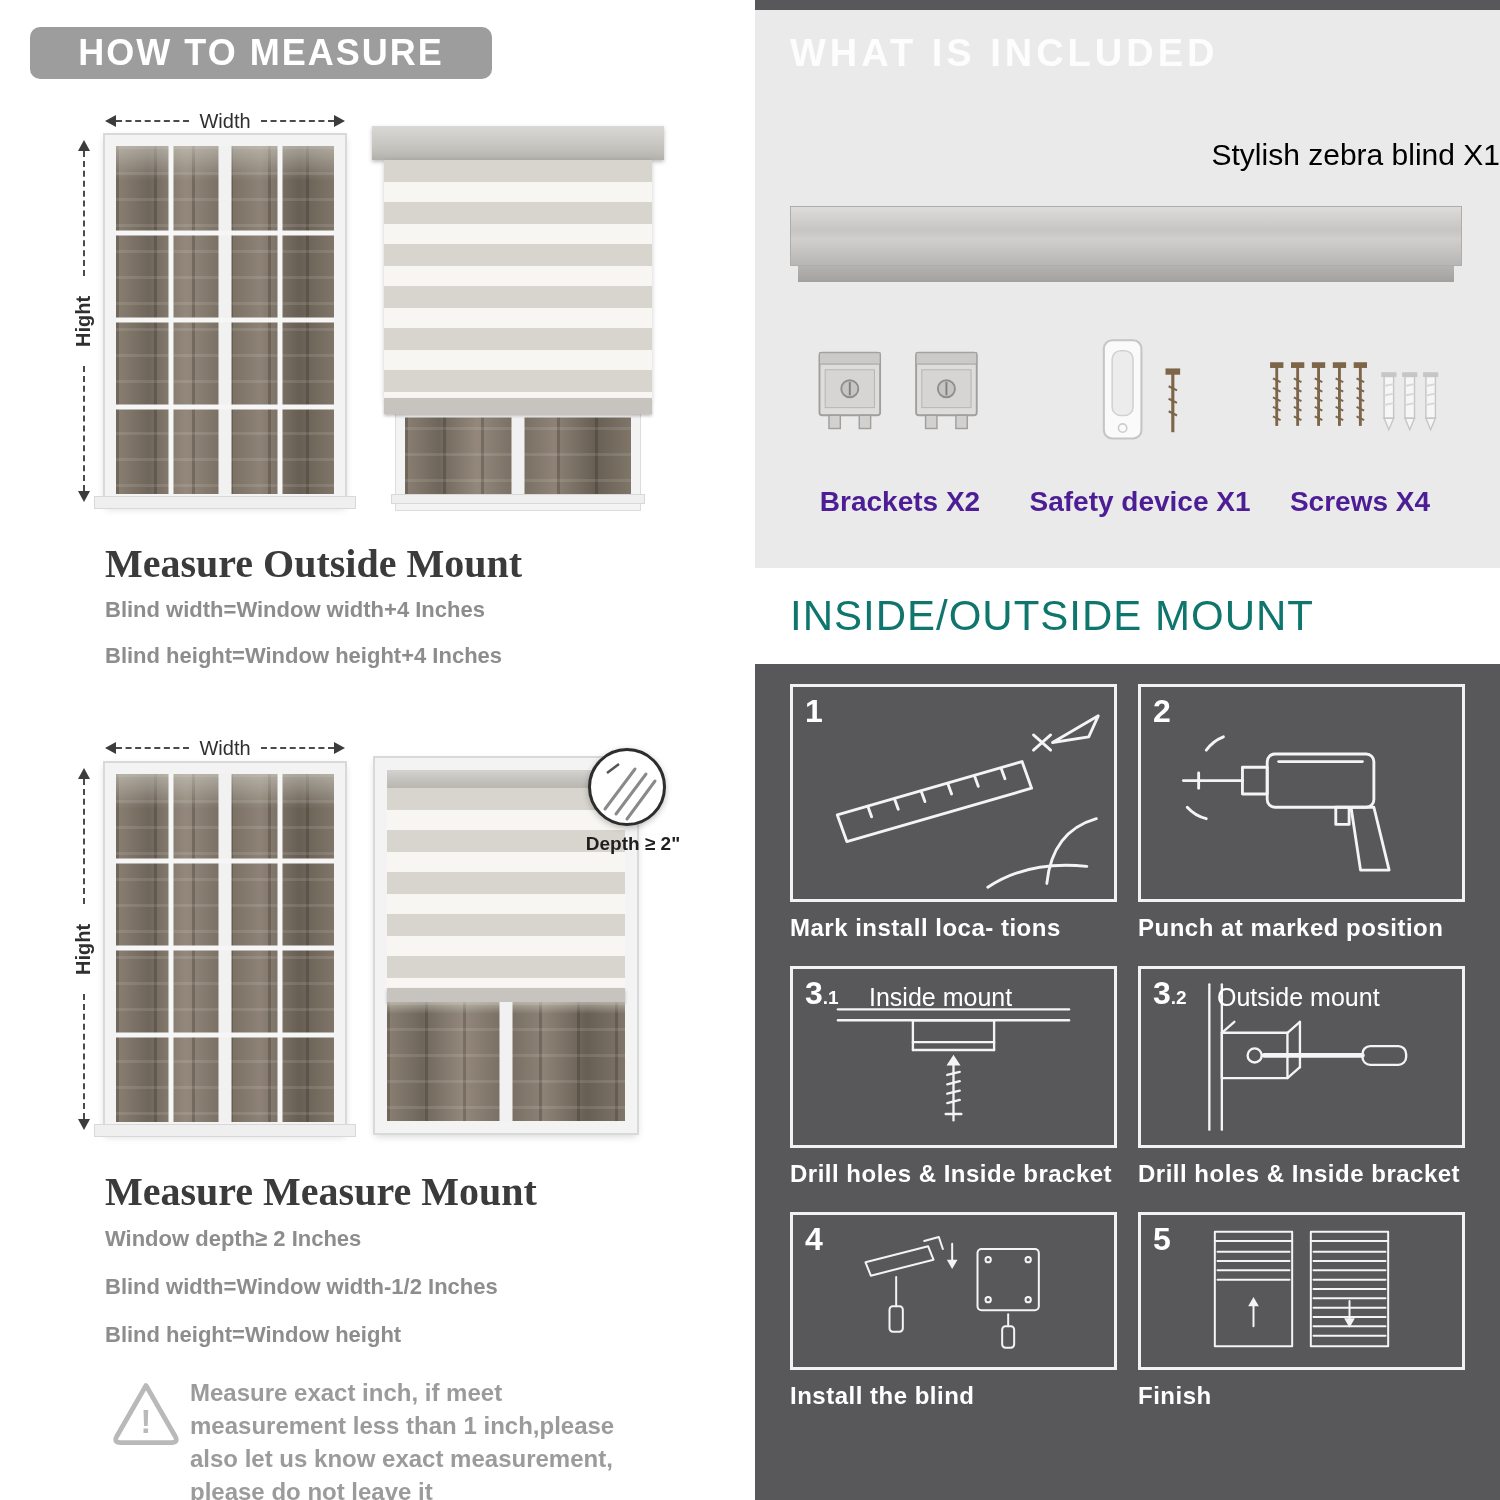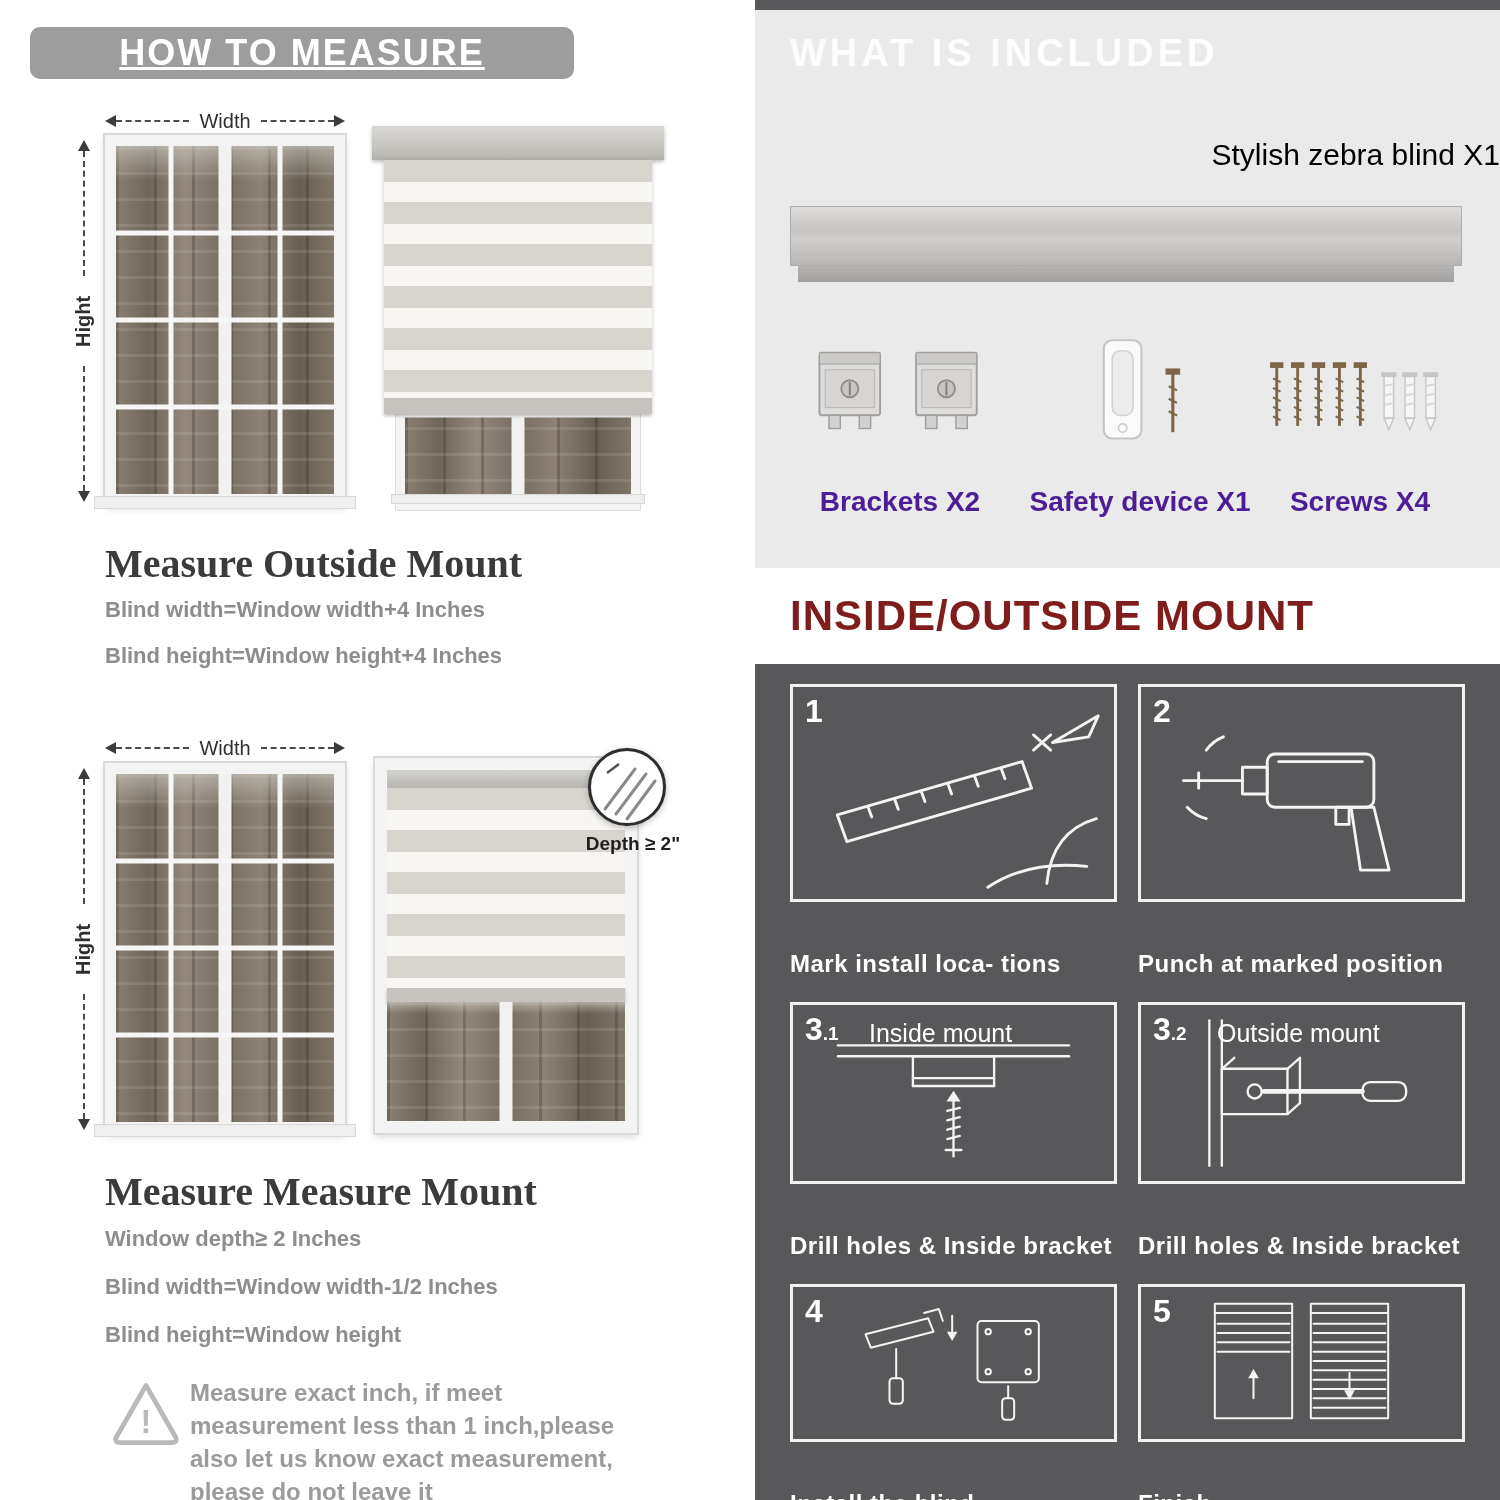--- a/index.html
+++ b/index.html
@@ -3,23 +3,23 @@
 <meta charset="utf-8">
 <title>Zebra Blind Measure &amp; Install Infographic</title>
 <style>
   * { margin:0; padding:0; box-sizing:border-box; }
   html,body { width:1500px; height:1500px; }
   body { font-family:"Liberation Sans", sans-serif; background:#ffffff; }
   #canvas { position:relative; width:1500px; height:1500px; background:#fff; overflow:hidden; }
 
   
   .left-panel { position:absolute; left:0; top:0; width:750px; height:1500px; background:#fff; }
-  .pill-header { position:absolute; left:30px; top:27px; width:544px; height:52px; background:#9d9d9d;
+  .pill-header { position:absolute; left:30px; top:27px; width:462px; height:52px; background:#9d9d9d;
                  border-radius:10px; color:#fff; font-size:36px; font-weight:bold; letter-spacing:2px;
-                 display:flex; align-items:center; justify-content:center;text-decoration:underline; }
+                 display:flex; align-items:center; justify-content:center; }
 
   .section-title { position:absolute; left:105px; font-size:40px; font-weight:bold; color:#3b3b3b;font-family:Liberation Serif, serif; }
   .gray-line { position:absolute; left:105px; font-size:22px; font-weight:bold; color:#8d8d8d; }
 
   
   .h-arrow { position:absolute; display:flex; align-items:center; height:22px; }
   .h-arrow .dash { flex:1; height:0; border-top:2px dashed #4a4a4a; }
   .h-arrow .lbl { padding:0 10px; font-size:20px; font-weight:normal; color:#2f2f2f; white-space:nowrap; }
   .h-arrow .head { width:0; height:0; border-top:6px solid transparent; border-bottom:6px solid transparent; }
   .h-arrow .head.l { border-right:11px solid #3c3c3c; }
@@ -86,34 +86,34 @@
   .product-label { position:absolute; left:0; right:0; top:128px; text-align:right; font-size:30px; font-weight:normal; color:#000000; }
   .headrail-big { position:absolute; left:35px; width:672px; top:196px; height:60px;
                   background:linear-gradient(180deg,#dddcda 0%,#c6c5c3 40%,#d0cfcd 55%,#b7b6b4 100%);
                   border:1px solid #aeadab; }
   .headrail-lip { position:absolute; left:43px; width:656px; top:256px; height:16px;
                   background:linear-gradient(180deg,#b4b3b1,#a2a19f); }
   .item-label { position:absolute; top:476px; font-size:28px; font-weight:bold; color:#4c1d95; text-align:center; }
 
   .mount-strip { position:absolute; left:0; top:568px; width:100%; height:96px; background:#ffffff;
                  display:flex; align-items:center; }
-  .mount-header { padding-left:35px; font-size:42px; font-weight:bold; color:#7f1d1d; letter-spacing:1px; }
+  .mount-header { padding-left:35px; font-size:42px; font-weight:normal; color:#0f766e; letter-spacing:1px; }
   .dark-section { position:absolute; left:0; top:664px; width:100%; height:836px; background:#58585b; }
 
   .steps { position:absolute; left:35px; top:684px; width:675px; display:grid;
            grid-template-columns:327px 327px; column-gap:21px; row-gap:24px; }
   .step { display:flex; flex-direction:column; }
   .step-box { position:relative; border:3px solid #f2f2f2; }
   .step.r1 .step-box { height:218px; }
   .step.r2 .step-box { height:182px; }
   .step.r3 .step-box { height:158px; }
   .step-num { position:absolute; left:12px; top:6px; color:#fff; font-size:32px; font-weight:bold; z-index:2; }
   .step-num .sub { font-size:19px; }
   .step-tag { position:absolute; left:76px; top:14px; color:#fff; font-size:25px; font-weight:normal; z-index:2; }
-  .step-cap { padding-top:12px; color:#fff; font-size:24px; font-weight:bold; letter-spacing:0.5px;margin-top:36px; }
+  .step-cap { padding-top:12px; color:#fff; font-size:24px; font-weight:bold; letter-spacing:0.5px; }
   .step-art { position:absolute; inset:6px; width:calc(100% - 12px); height:calc(100% - 12px); }
 
   .lineart { fill:none; stroke:#f4f4f4; stroke-width:3; stroke-linecap:round; stroke-linejoin:round; }
   .fillart { fill:#f4f4f4; stroke:none; }
   .icon-svg { position:absolute; }
 </style>
 </head>
 <body>
 
 <div id="canvas">

